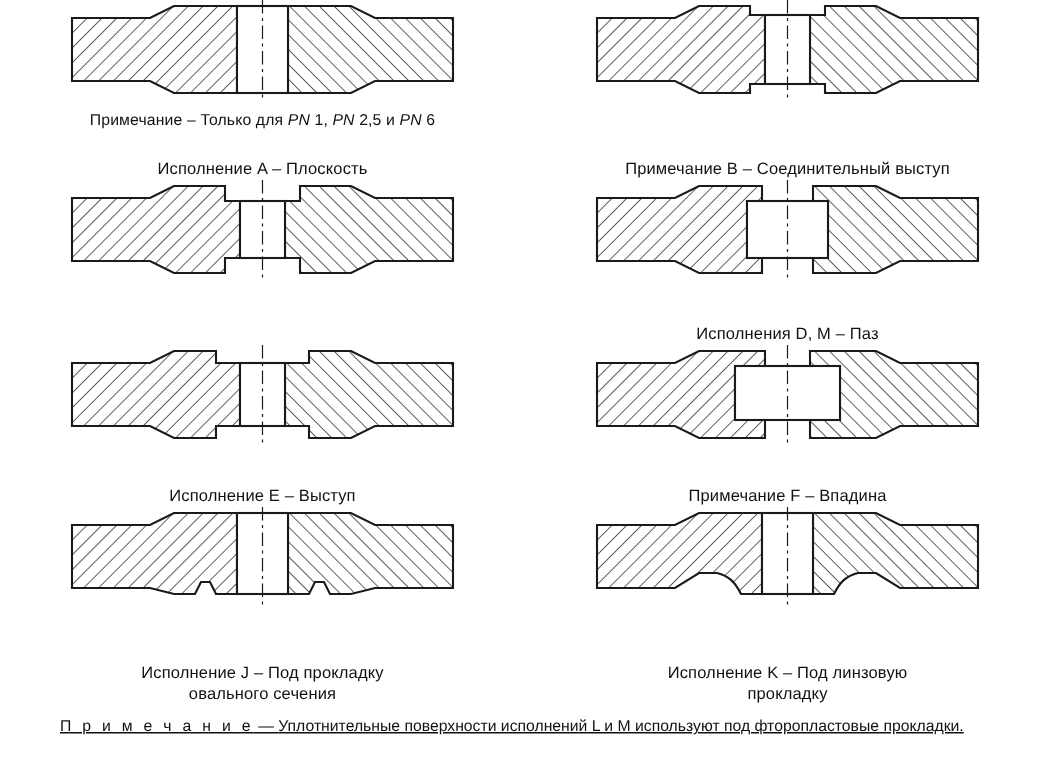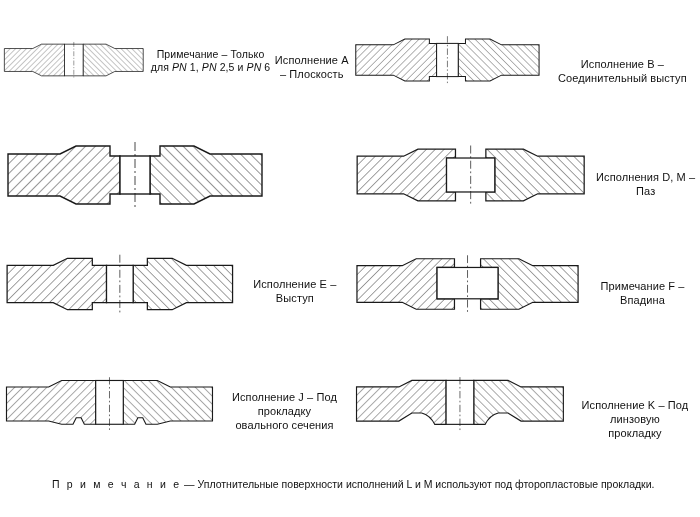--- a/index.html
+++ b/index.html
@@ -26,23 +26,23 @@
     left: 0;
     width: 700px;
     height: 470px;
     display: grid;
     grid-template-columns: 350px 350px;
     grid-template-rows: 120px 110px 108px 132px;
   }
   .cell {
     position: relative;
     display: flex;
-    flex-direction: row;
+    flex-direction: column;
     align-items: center;
-    justify-content: flex-start;
+    justify-content: space-between;
   }
   .fig {
     display: block;
   }
   .note-top {
     font-size: 10.5px;
     line-height: 13px;
     text-align: center;
     margin-top: 2px;
     letter-spacing: 0.1px;
@@ -55,26 +55,27 @@
     line-height: 14px;
     text-align: center;
     margin-top: 14px;
     letter-spacing: 0.1px;
   }
   .caption .line2 {
     display: block;
   }
   .footnote {
     position: absolute;
-    left: 52px;
+    left: 40px;
     top: 476px;
     width: 630px;
     font-size: 10.5px;
     line-height: 16px;
     text-align: left;
+    text-decoration: underline;
   }
   .footnote .sp {
     letter-spacing: 2.2px;
   }
 </style>
 </head>
 <body>
 
 <div class="sheet">
 
@@ -111,21 +112,21 @@
           <path d="M8,22 L8,12 L60,12 L76,4 L110,4 L110,10 L120,10 L120,56 L110,56 L110,62 L76,62 L60,54 L8,54 Z"></path>
         </g>
         <g stroke="#1a1a1a" stroke-width="1.4" fill="url(#h2)">
           <path d="M262,22 L262,12 L210,12 L194,4 L160,4 L160,10 L150,10 L150,56 L160,56 L160,62 L194,62 L210,54 L262,54 Z"></path>
         </g>
         <g stroke="#1a1a1a" stroke-width="1.4" fill="#ffffff">
           <rect x="120" y="10" width="30" height="46"></rect>
         </g>
         <line x1="135" y1="0" x2="135" y2="66" stroke="#1a1a1a" stroke-width="0.8" stroke-dasharray="9,3,2,3"></line>
       </svg>
-      <div class="caption" style="margin-top:22px"><span>Исполнение B – Соединительный выступ</span></div>
+      <div class="caption" style="margin-top:22px"><span>Примечание B – Соединительный выступ</span></div>
     </div>
 
     <div class="cell">
       <svg class="fig" width="270" height="66" viewBox="0 0 270 66">
         <g stroke="#1a1a1a" stroke-width="1.4" fill="url(#h1)">
           <path d="M8,22 L8,12 L60,12 L76,4 L110,4 L110,14 L120,14 L120,52 L110,52 L110,62 L76,62 L60,54 L8,54 Z"></path>
         </g>
         <g stroke="#1a1a1a" stroke-width="1.4" fill="url(#h2)">
           <path d="M262,22 L262,12 L210,12 L194,4 L160,4 L160,14 L150,14 L150,52 L160,52 L160,62 L194,62 L210,54 L262,54 Z"></path>
         </g>

